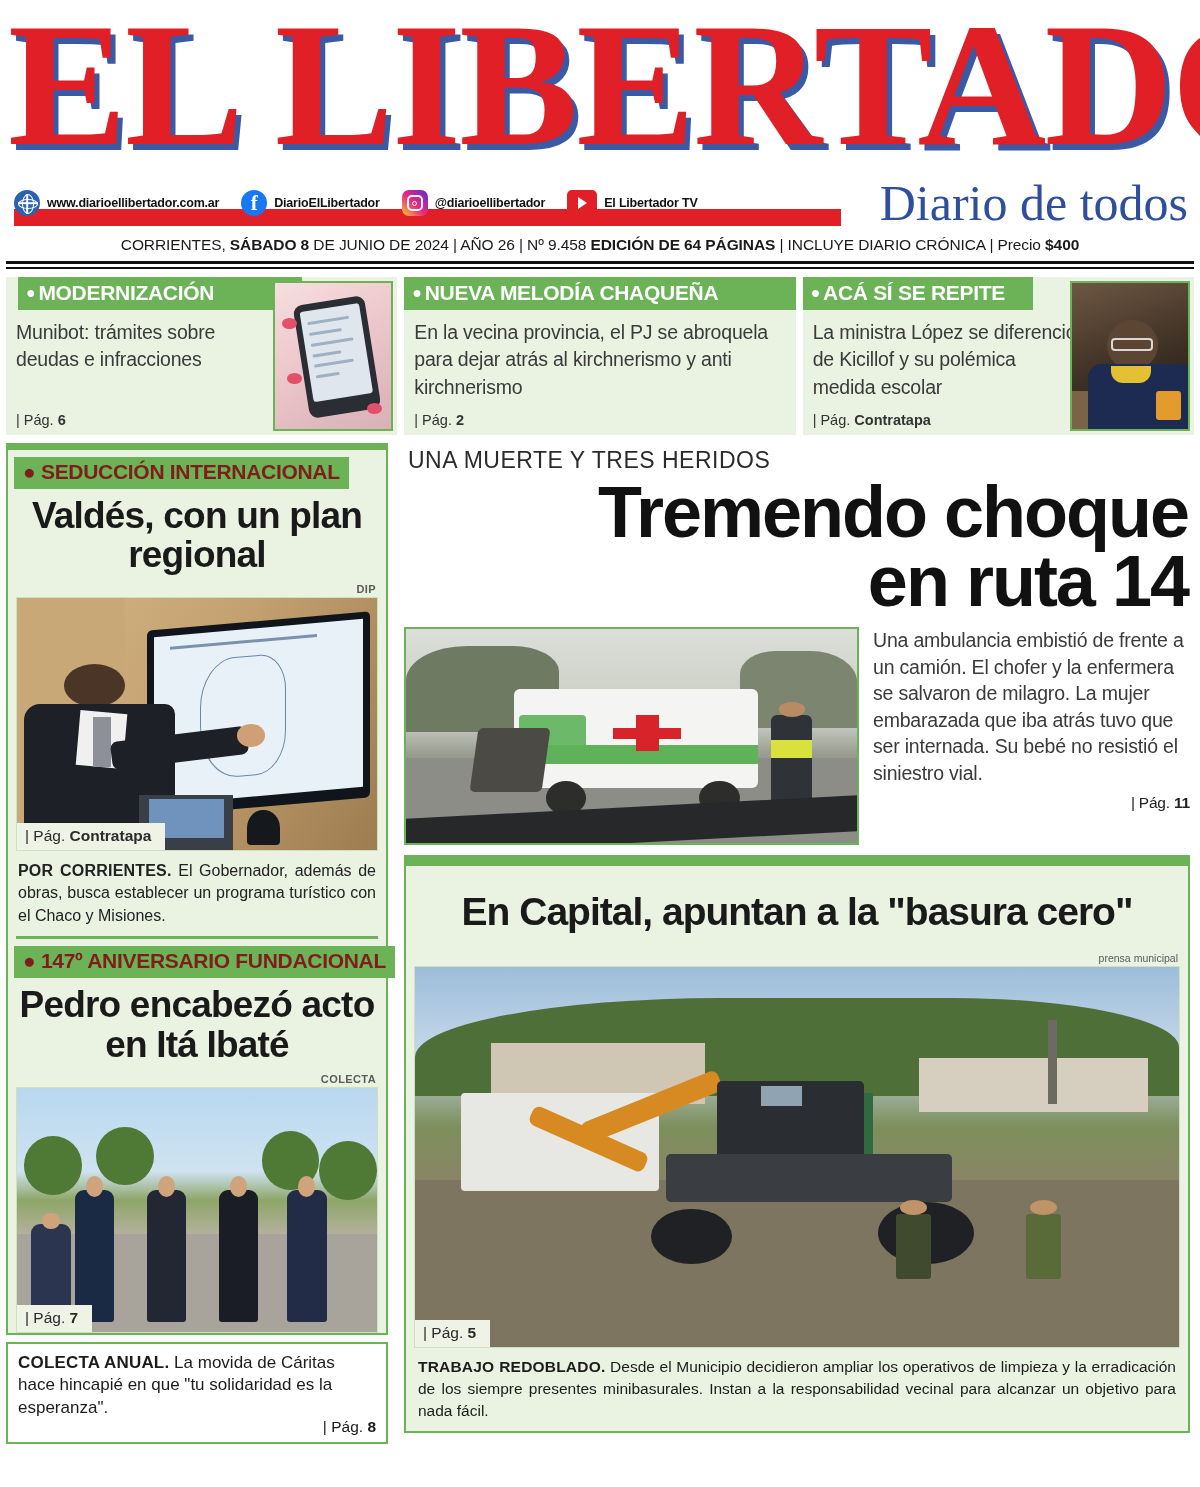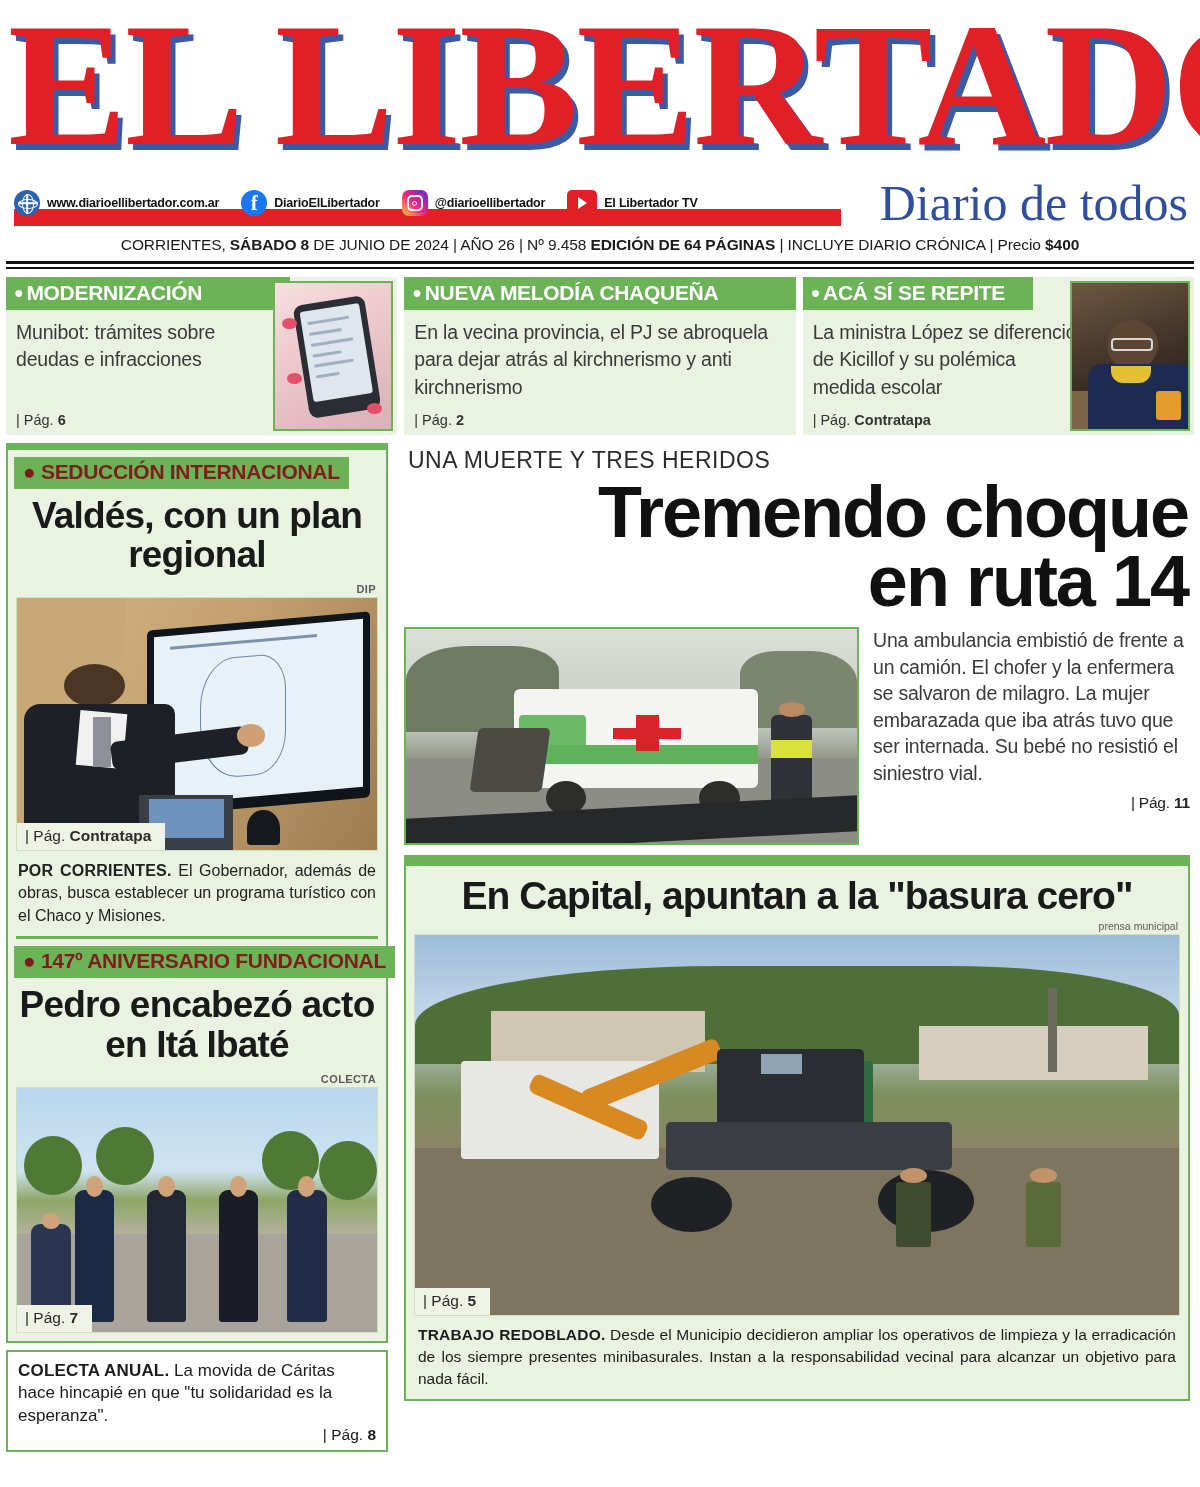--- a/index.html
+++ b/index.html
@@ -87,21 +87,21 @@
     letter-spacing:-0.2px;
   }
   .teaser .pag{
     position:absolute;left:10px;bottom:7px;font-size:14.5px;color:#333;
   }
   .teaser .pag b{font-weight:bold;}
   .t-photo{
     position:absolute;right:4px;top:4px;width:120px;height:150px;
     border:2px solid #6cb257;box-sizing:border-box;overflow:hidden;
   }
-  .t1 .kicker{width:284px;box-sizing:border-box;}
+  .t1 .kicker{width:284px;box-sizing:border-box;margin-left:12px;}
   .t1 .body{width:230px;}
   .t3 .kicker{width:230px;box-sizing:border-box;}
   .t3 .body{width:270px;}
   .t2 .kicker{width:100%;box-sizing:border-box;}
 
   
   .main{display:flex;gap:8px;padding:8px 6px 0 6px;}
   .col-left{width:382px;flex:0 0 382px;}
   .col-right{flex:1;}
 
@@ -155,21 +155,21 @@
     width:455px;flex:0 0 455px;height:218px;border:2px solid #6cb257;box-sizing:border-box;
     overflow:hidden;position:relative;
   }
   .lead-text{flex:1;font-size:19.5px;line-height:1.36;color:#3a3a3a;letter-spacing:-0.2px;}
   .lead-text .pr{text-align:right;font-size:15.5px;margin-top:6px;color:#222;}
   .lead-text .pr b{font-weight:bold;}
 
   .sec2{margin:10px 4px 0 8px;background:#eaf2e1;border:2px solid #6cb257;box-sizing:border-box;}
   .sec2 .topbar{height:9px;background:#6cb257;}
   .sec2 h2{
-    margin:0;font-weight:bold;font-size:39px;text-align:center;letter-spacing:-1px;
+    margin:16px;font-weight:bold;font-size:39px;text-align:center;letter-spacing:-1px;
     padding:8px 8px 2px 8px;color:#1a1a1a;
   }
   .sec2 .credit2{text-align:right;font-size:10.5px;color:#5b5b5b;padding:0 10px 2px 0;}
   .sec2 .big-photo{position:relative;margin:0 8px;height:380px;overflow:hidden;border:1px solid #cfe0c0;}
   .sec2 .cap{
     font-size:15.5px;line-height:1.4;color:#1c1c1c;padding:8px 12px 10px 12px;text-align:justify;
   }
   .sec2 .cap b{font-weight:bold;letter-spacing:0.2px;}
 
   
@@ -375,21 +375,21 @@
           </div>
           <div class="pagbadge"><span>| Pág. </span><b>Contratapa</b></div>
         </div>
         <div class="lcap"><b>POR CORRIENTES.</b><span> El Gobernador, además de obras, busca establecer un programa turístico con el Chaco y Misiones.</span></div>
         <div class="divider"></div>
 
         <div>
           <div class="lkick"><span class="bullet">●</span> <span>147º ANIVERSARIO FUNDACIONAL</span></div>
           <div class="lhead">Pedro encabezó acto en Itá Ibaté</div>
           <div class="credit">COLECTA</div>
-          <div class="lphoto" style="height:244px;margin-bottom:8px">
+          <div class="lphoto" style="height:244px;">
             <div class="ph ph-walk">
               <div class="tree" style="left:2%"></div>
               <div class="tree" style="left:22%;top:16%"></div>
               <div class="tree" style="right:16%;top:18%"></div>
               <div class="tree" style="right:0%;top:22%"></div>
               <div class="road"></div>
               <div class="fig" style="left:16%;background:#1b2a44">
                   <span class="hd"></span>
                 </div>
               <div class="fig" style="left:36%;background:#232733">

